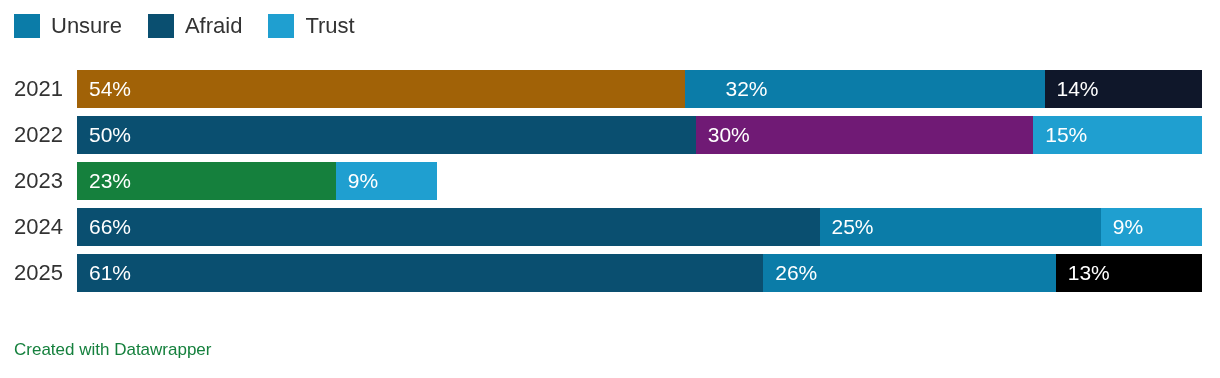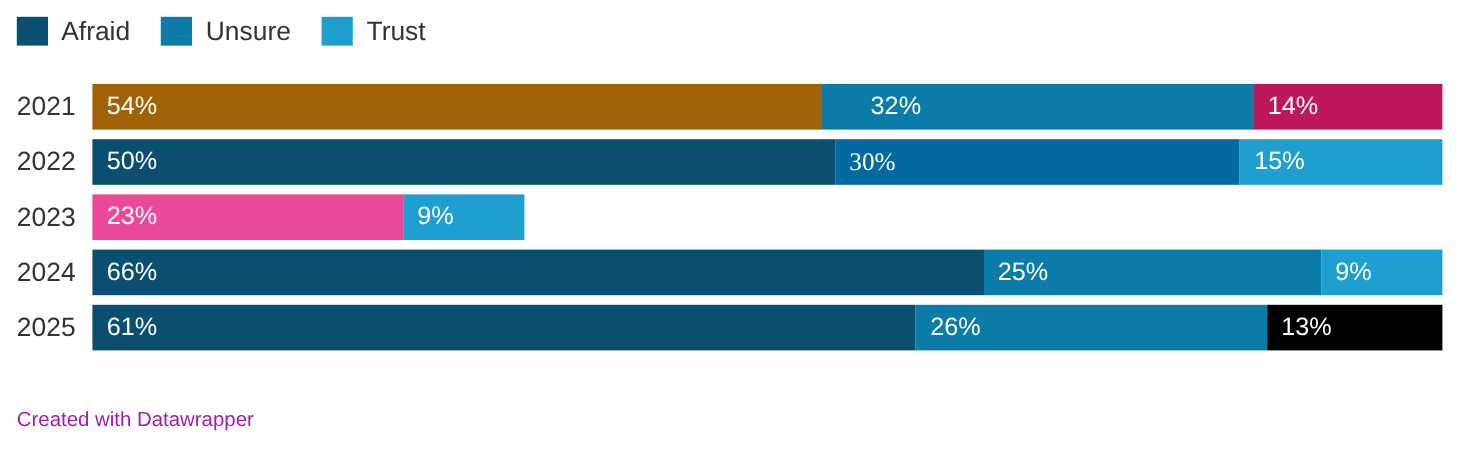--- a/index.html
+++ b/index.html
@@ -93,78 +93,78 @@
     padding-left: 12px;
     white-space: nowrap;
   }
 
   
   .footer {
     position: absolute;
     left: 14px;
     top: 340px;
     font-size: 17px;
-    color: #a21caf;
+    color: #15803d;
     line-height: 20px;
     white-space: nowrap;
   }
 </style>
 </head>
 <body>
 
 <div class="chart-root">
 
   <div class="legend" id="legend">
       <div class="legend-item">
+        <span class="legend-swatch" style="background: rgb(11, 124, 168);"></span>
+        <span class="legend-label">Unsure</span>
+      </div>
+      <div class="legend-item">
         <span class="legend-swatch" style="background: rgb(10, 79, 112);"></span>
         <span class="legend-label">Afraid</span>
-      </div>
-      <div class="legend-item">
-        <span class="legend-swatch" style="background: rgb(11, 124, 168);"></span>
-        <span class="legend-label">Unsure</span>
       </div>
       <div class="legend-item">
         <span class="legend-swatch" style="background: rgb(31, 159, 208);"></span>
         <span class="legend-label">Trust</span>
       </div>
     </div>
 
   <div class="rows" id="rows">
       <div class="row">
         <div class="row-label">2021</div>
         <div class="row-track">
           <div class="seg" style="background: #a16207; width: 54%;">
             <span class="seg-label">54%</span>
           </div>
           <div class="seg" style="background: rgb(11, 124, 168); width: 32%; padding-left: 29px;">
             <span class="seg-label">32%</span>
           </div>
-          <div class="seg" style="background: #be185d; width: 14%;">
+          <div class="seg" style="background: #0f172a; width: 14%;">
             <span class="seg-label">14%</span>
           </div>
         </div>
       </div>
       <div class="row">
         <div class="row-label">2022</div>
         <div class="row-track">
           <div class="seg" style="background: rgb(10, 79, 112); width: 55%;">
             <span class="seg-label">50%</span>
           </div>
-          <div class="seg" style="background: #0369a1; width: 30%; font-family: Liberation Serif, serif;">
+          <div class="seg" style="background: #701a75; width: 30%;">
             <span class="seg-label">30%</span>
           </div>
           <div class="seg" style="background: rgb(31, 159, 208); width: 15%;">
             <span class="seg-label">15%</span>
           </div>
         </div>
       </div>
       <div class="row">
         <div class="row-label">2023</div>
         <div class="row-track">
-          <div class="seg" style="background: #ec4899; width: 23%;">
+          <div class="seg" style="background: #15803d; width: 23%;">
             <span class="seg-label">23%</span>
           </div>
           <div class="seg" style="background: rgb(31, 159, 208); width: 9%;">
             <span class="seg-label">9%</span>
           </div>
         </div>
       </div>
       <div class="row">
         <div class="row-label">2024</div>
         <div class="row-track">

